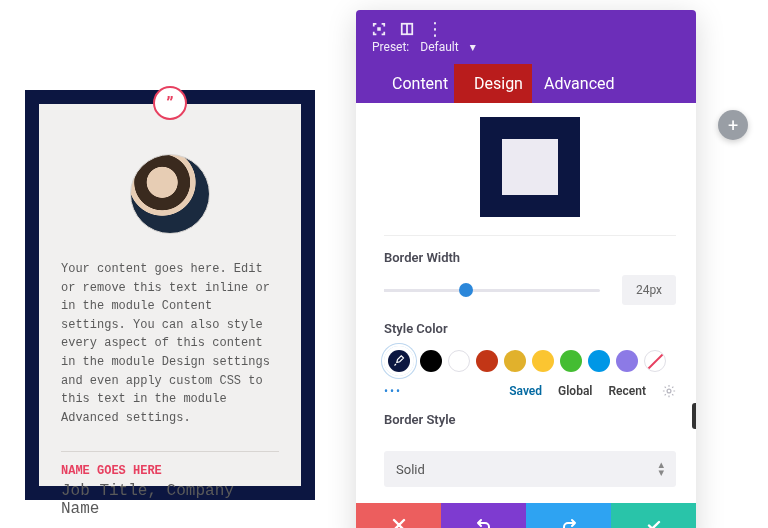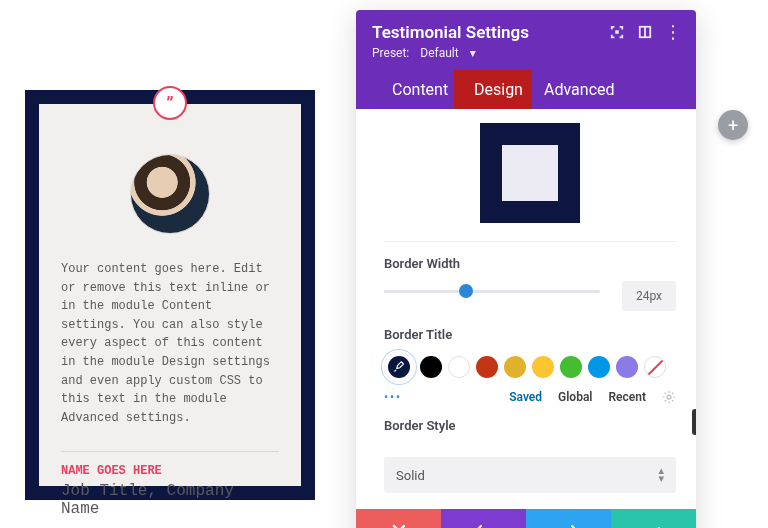--- a/index.html
+++ b/index.html
@@ -82,21 +82,21 @@
   .tab1 { width: 82px; }
   .tab2 { width: 78px; text-align:center; }
   .tab3 { padding-left: 12px; }
 
   .panel-body { padding: 10px 20px 16px 28px; background:#fff; flex:1; overflow:hidden; position:relative; }
   .preview-row { display:flex; justify-content:center; padding: 4px 0 18px 0; border-bottom:1px solid #eee; margin-bottom:14px; }
   .preview-box { width: 100px; height: 100px; background:#0c1641; display:flex; align-items:center; justify-content:center; }
   .preview-inner { width: 56px; height: 56px; background:#eceaf2; }
 
   .field-label { font-size: 13px; color:#4a4a55; font-weight:600; margin: 6px 0 10px 0; }
-  .slider-row { display:flex; gap:22px; }
+  .slider-row { display:flex; align-items:center; gap:22px; }
   .slider { flex:1; position:relative; height: 20px; }
   .slider-track { position:absolute; top:9px; left:0; right:0; height:3px; background:#e4e3ea; border-radius:2px; }
   .slider-fill { position:absolute; top:9px; left:0; width:38%; height:3px; background:#e4e3ea; }
   .slider-thumb { position:absolute; top:3px; left:38%; width:14px; height:14px; background:#2b87da; border-radius:50%; transform:translateX(-50%); cursor:pointer; }
   .slider-value { background:#f1f1f4; color:#666; font-size:12px; padding:8px 14px; border-radius:3px; min-width:54px; text-align:center; }
 
   .swatch-row { display:flex; gap:6px; align-items:center; margin-top:4px; }
   .swatch { width:22px; height:22px; border-radius:50%; cursor:pointer; flex-shrink:0; }
   .swatch.selected { width:30px; height:30px; display:flex; align-items:center; justify-content:center; box-shadow: 0 0 0 2px #fff, 0 0 0 3px #bcd6ef; }
   .swatch.selected .inner { width:22px; height:22px; border-radius:50%; background:#0b1640; display:flex; align-items:center; justify-content:center; }
@@ -146,21 +146,20 @@
     <div class="avatar"></div>
     <p class="testimonial-text">Your content goes here. Edit or remove this text inline or in the module Content settings. You can also style every aspect of this content in the module Design settings and even apply custom CSS to this text in the module Advanced settings.</p>
     <div class="name-line">NAME GOES HERE</div>
     <div class="job-line">Job Title, Company Name</div>
   </div>
 </div>
 
 <div class="panel">
   <div class="panel-header">
     <div class="panel-title-row">
-      <div class="panel-title">Testimonial Settings</div>
       <div class="header-icons">
         <span class="hicon">
             <svg viewBox="0 0 16 16">
               <path d="M2 5V2h3M11 2h3v3M14 11v3h-3M5 14H2v-3"></path>
               <rect x="6" y="6" width="4" height="4" fill="#fff" stroke="none"></rect>
             </svg>
           </span>
         <span class="hicon">
             <svg viewBox="0 0 16 16">
               <rect x="2" y="2" width="12" height="12"></rect>
@@ -190,21 +189,21 @@
     <div class="field-label">Border Width</div>
     <div class="slider-row">
       <div class="slider">
         <div class="slider-track"></div>
         <div class="slider-fill"></div>
         <div class="slider-thumb"></div>
       </div>
       <div class="slider-value">24px</div>
     </div>
 
-    <div class="field-label" style="margin-top:16px">Border Title</div>
+    <div class="field-label" style="margin-top:16px">Style Color</div>
     <div class="swatch-row">
       <div class="swatch selected">
         <div class="inner">
             <svg class="eyedrop" viewBox="0 0 16 16">
               <path d="M13 3l-2-2-5 5-1 4 4-1 5-5z M4 12l-2 2" stroke="#fff" stroke-width="1.5" fill="none"></path>
             </svg>
           </div>
       </div>
       <div class="swatch" style="background:#000"></div>
       <div class="swatch" style="background:#fff;border:1px solid #e0dfe6"></div>

